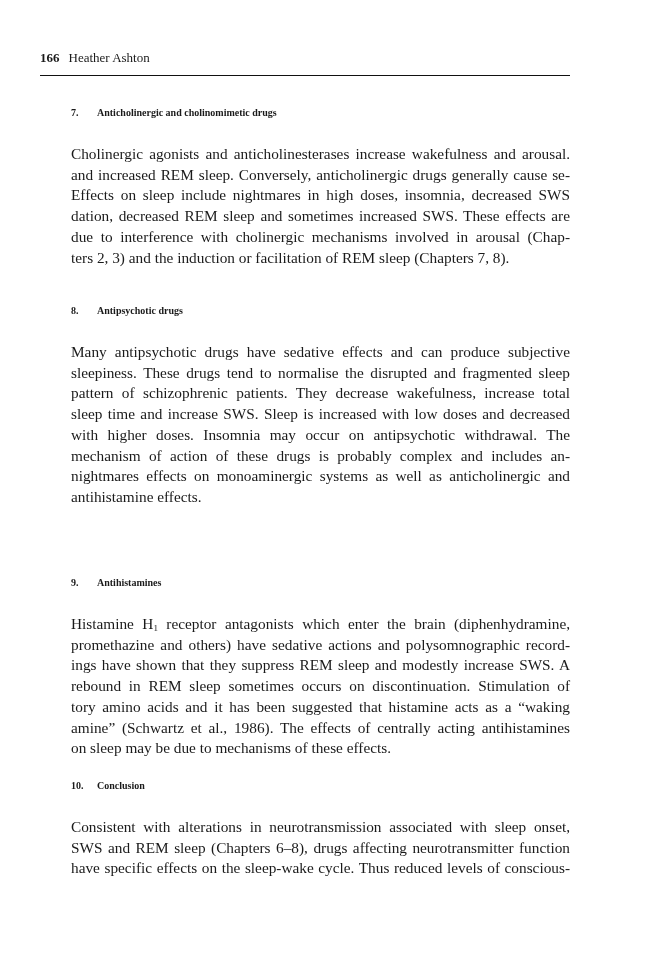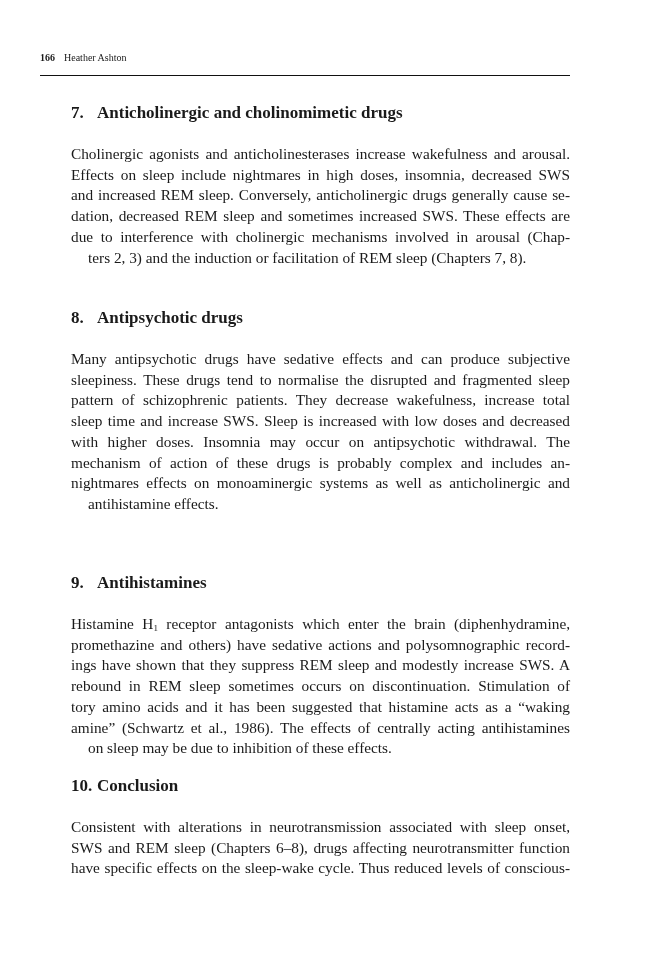--- a/index.html
+++ b/index.html
@@ -3,65 +3,65 @@
 <meta charset="utf-8">
 <style>
   html, body { margin: 0; padding: 0; background: #ffffff; }
   body {
     width: 650px; height: 954px; position: relative; overflow: hidden;
     font-family: "Liberation Serif", "DejaVu Serif", serif;
     color: #1a1a1a;
   }
   .running-head {
     position: absolute; left: 40px; top: 50px;
-    font-size: 10px; line-height: 16px; white-space: nowrap;
+    font-size: 13px; line-height: 16px; white-space: nowrap;
   }
   .running-head .page-no { font-weight: bold; margin-right: 9px; }
   .rule {
     position: absolute; left: 40px; top: 75px; width: 530px; height: 0;
     border-top: 1.4px solid #111;
   }
   .section { position: absolute; left: 71px; width: 499px; }
   .heading {
-    font-size: 17px; font-weight: bold; line-height: 20px;
+    font-size: 10px; font-weight: bold; line-height: 20px;
     margin: 0; white-space: nowrap;
   }
   .heading .num { display: inline-block; width: 26px; font-weight: bold; }
   .para {
     margin: 0; font-size: 15.3px; line-height: 20.7px;
     text-align: justify; text-align-last: left;
     hyphens: manual;
   }
   .para .line { display: block; text-align: justify; text-align-last: justify; white-space: nowrap; }
-  .para .line.last { text-align-last: left; margin-left: 17px; }
+  .para .line.last { text-align-last: left; }
   sub { font-size: 9px; vertical-align: -2px; line-height: 0; }
 </style>
 </head>
 <body>
 
 <div class="running-head">
   <span class="page-no">166</span><span>Heather Ashton</span>
 </div>
 <div class="rule"></div>
 
 <div class="section" style="top:103px;">
   <h2 class="heading">
     <span class="num">7.</span><span>Anticholinergic and cholinomimetic drugs</span>
   </h2>
   <p class="para" style="margin-top:21px;">
     <span class="line">Cholinergic agonists and anticholinesterases increase wakefulness and arousal.</span>
+    <span class="line">and increased REM sleep. Conversely, anticholinergic drugs generally cause se-</span>
     <span class="line">Effects on sleep include nightmares in high doses, insomnia, decreased SWS</span>
-    <span class="line">and increased REM sleep. Conversely, anticholinergic drugs generally cause se-</span>
     <span class="line">dation, decreased REM sleep and sometimes increased SWS. These effects are</span>
     <span class="line">due to interference with cholinergic mechanisms involved in arousal (Chap-</span>
     <span class="line last">ters 2, 3) and the induction or facilitation of REM sleep (Chapters 7, 8).</span>
   </p>
 </div>
 
-<div class="section" style="top:308px;">
+<div class="section" style="top:301px;">
   <h2 class="heading">
     <span class="num">8.</span><span>Antipsychotic drugs</span>
   </h2>
   <p class="para" style="margin-top:21px;">
     <span class="line">Many antipsychotic drugs have sedative effects and can produce subjective</span>
     <span class="line">sleepiness. These drugs tend to normalise the disrupted and fragmented sleep</span>
     <span class="line">pattern of schizophrenic patients. They decrease wakefulness, increase total</span>
     <span class="line">sleep time and increase SWS. Sleep is increased with low doses and decreased</span>
     <span class="line">with higher doses. Insomnia may occur on antipsychotic withdrawal. The</span>
     <span class="line">mechanism of action of these drugs is probably complex and includes an-</span>
@@ -74,21 +74,21 @@
   <h2 class="heading">
     <span class="num">9.</span><span>Antihistamines</span>
   </h2>
   <p class="para" style="margin-top:21px;font-family:Liberation Serif, serif;">
     <span class="line"><span>Histamine H</span><sub>1</sub><span> receptor antagonists which enter the brain (diphenhydramine,</span></span>
     <span class="line">promethazine and others) have sedative actions and polysomnographic record-</span>
     <span class="line">ings have shown that they suppress REM sleep and modestly increase SWS. A</span>
     <span class="line">rebound in REM sleep sometimes occurs on discontinuation. Stimulation of</span>
     <span class="line">tory amino acids and it has been suggested that histamine acts as a “waking</span>
     <span class="line">amine” (Schwartz et al., 1986). The effects of centrally acting antihistamines</span>
-    <span class="line last">on sleep may be due to inhibition of these effects.</span>
+    <span class="line last">on sleep may be due to mechanisms of these effects.</span>
   </p>
 </div>
 
 <div class="section" style="top:776px;">
   <h2 class="heading">
     <span class="num">10.</span><span>Conclusion</span>
   </h2>
   <p class="para" style="margin-top:21px;">
     <span class="line">Consistent with alterations in neurotransmission associated with sleep onset,</span>
     <span class="line">SWS and REM sleep (Chapters 6–8), drugs affecting neurotransmitter function</span>

